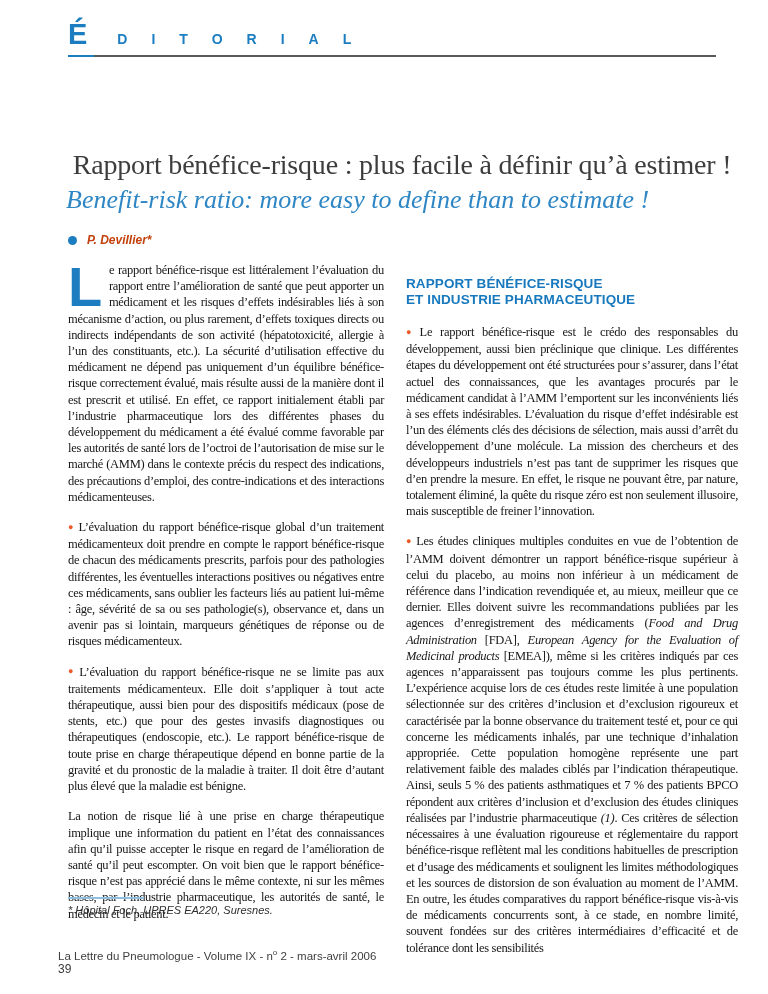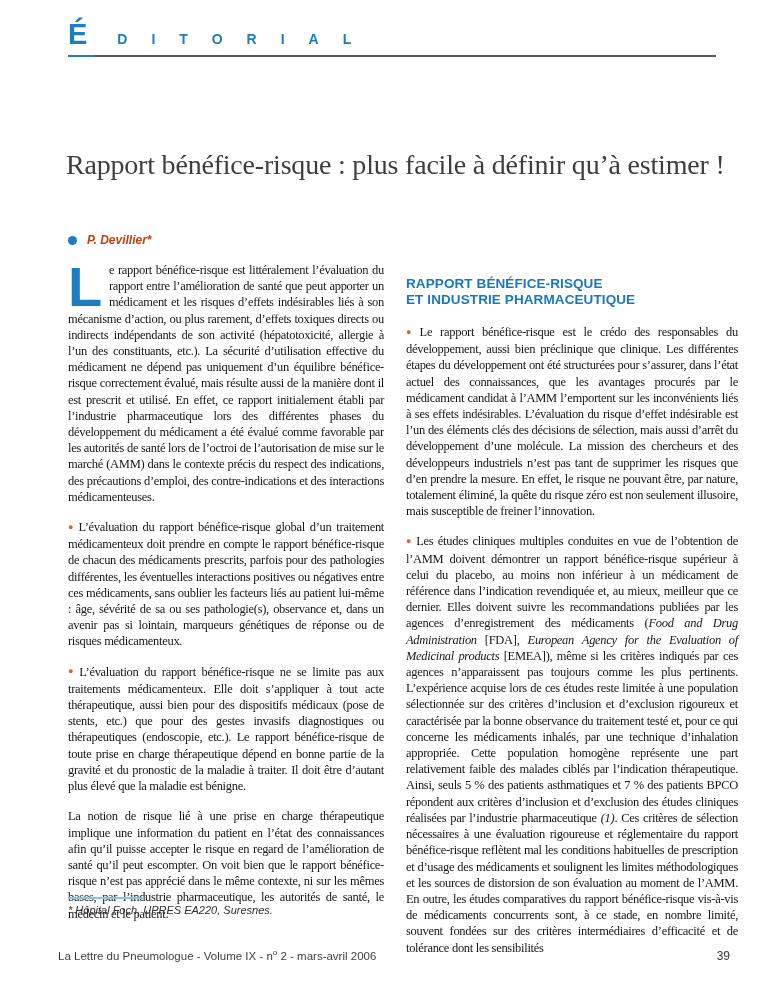--- a/index.html
+++ b/index.html
@@ -18,21 +18,21 @@
     font-family:"Liberation Sans", sans-serif; font-weight:bold;
     font-size:14px; color:#1c7dc0; letter-spacing:24px; margin-left:30px;
     vertical-align:baseline;
   }
   .masthead-rule { position:absolute; left:68px; top:55px; width:648px; height:2px; background:#595959; }
   .masthead-rule-accent { position:absolute; left:68px; top:55px; width:26px; height:2px; background:#1c7dc0; }
 
   
   .title-fr {
     position:absolute; left:66px; top:148px; width:672px;
-    font-size:28px; line-height:33px; color:#3d3d3d; letter-spacing:-0.2px;
+    font-size:28px; line-height:33px; color:#3d3d3d; letter-spacing:-0.2px;text-align:center;
   }
   .title-en {
     position:absolute; left:66px; top:184px; width:672px;
     font-size:26px; line-height:32px; font-style:italic; color:#2e86c4;
   }
 
   
   .author-line { position:absolute; left:68px; top:233px; display:flex; align-items:center; }
   .author-bullet { width:9px; height:9px; border-radius:50%; background:#1c7dc0; margin-right:10px; }
   .author-name {
@@ -69,37 +69,38 @@
   .footnote-rule { width:76px; height:2px; background:#8fc0e0; margin-bottom:5px; }
   .footnote-text {
     font-family:"Liberation Sans", sans-serif; font-style:italic;
     font-size:11px; color:#2e2e2e;
   }
 
   
   .page-footer {
     position:absolute; left:58px; top:948px; width:672px;
     display:flex; justify-content:space-between; align-items:baseline;
-    font-family:"Liberation Sans", sans-serif; font-size:11.5px; color:#3f3f3f;
+    font-family:"Liberation Sans", sans-serif; font-size:11.5px; color:#3f3f3f;flex-direction:column;
   }
   .journal-ref sup { font-size:8px; }
   .page-number { font-size:12px; color:#3a3a3a; }
 </style>
 </head>
 <body>
 
 <div class="page">
 
   <div class="masthead">
     <span class="masthead-initial">É</span><span class="masthead-letters">DITORIAL</span>
   </div>
   <div class="masthead-rule"></div>
   <div class="masthead-rule-accent"></div>
 
   <h1 class="title-fr" style="font-weight:normal; margin:0;">Rapport bénéfice-risque : plus facile à définir qu’à estimer !</h1>
+  <h2 class="title-en" style="font-weight:normal; margin:0;">Benefit-risk ratio: more easy to define than to estimate !</h2>
 
   <div class="author-line">
     <span class="author-bullet"></span>
     <span class="author-name">P. Devillier*</span>
   </div>
 
   <div class="columns">
     <div class="col-left" id="col-left">
         <p class="para"><span class="dropcap">L</span><span>e rapport bénéfice-risque est littéralement l’évaluation du rapport entre l’amélioration de santé que peut apporter un médicament et les risques d’effets indésirables liés à son mécanisme d’action, ou plus rarement, d’effets toxiques directs ou indirects indépendants de son activité (hépatotoxicité, allergie à l’un des constituants, etc.). La sécurité d’utilisation effective du médicament ne dépend pas uniquement d’un équilibre bénéfice-risque correctement évalué, mais résulte aussi de la manière dont il est prescrit et utilisé. En effet, ce rapport initialement établi par l’industrie pharmaceutique lors des différentes phases du développement du médicament a été évalué comme favorable par les autorités de santé lors de l’octroi de l’autorisation de mise sur le marché (AMM) dans le contexte précis du respect des indications, des précautions d’emploi, des contre-indications et des interactions médicamenteuses.</span></p>
         <p class="para"><span class="bullet">●</span><span>L’évaluation du rapport bénéfice-risque global d’un traitement médicamenteux doit prendre en compte le rapport bénéfice-risque de chacun des médicaments prescrits, parfois pour des pathologies différentes, les éventuelles interactions positives ou négatives entre ces médicaments, sans oublier les facteurs liés au patient lui-même : âge, sévérité de sa ou ses pathologie(s), observance et, dans un avenir pas si lointain, marqueurs génétiques de réponse ou de risques médicamenteux.</span></p>

